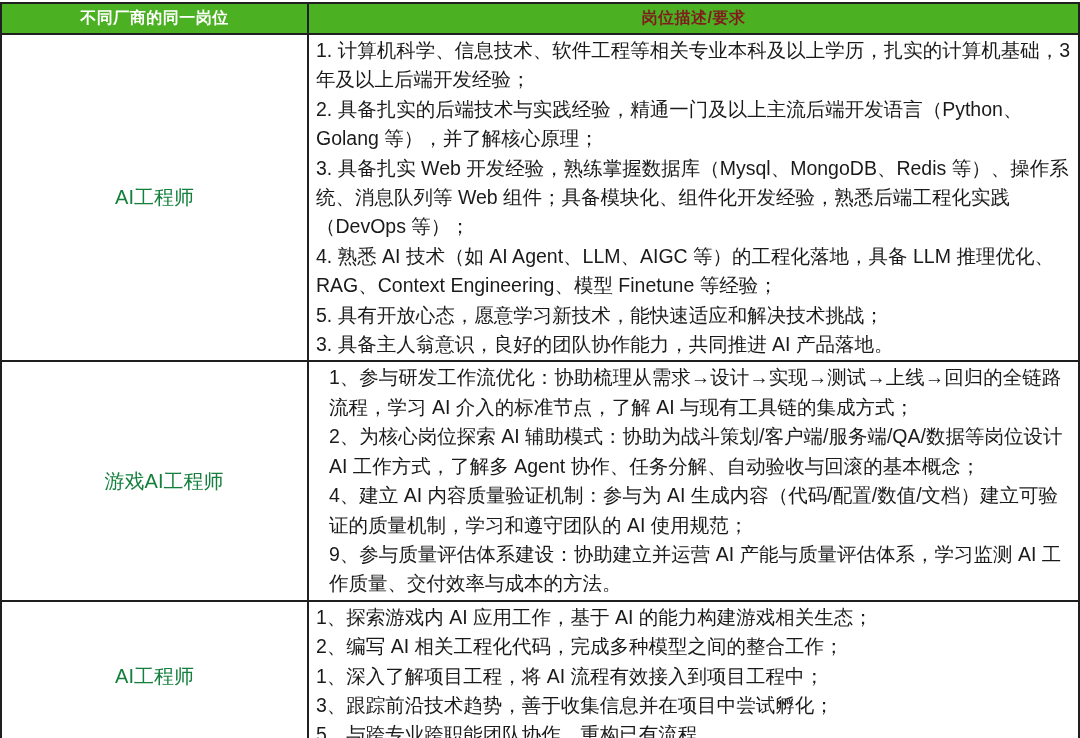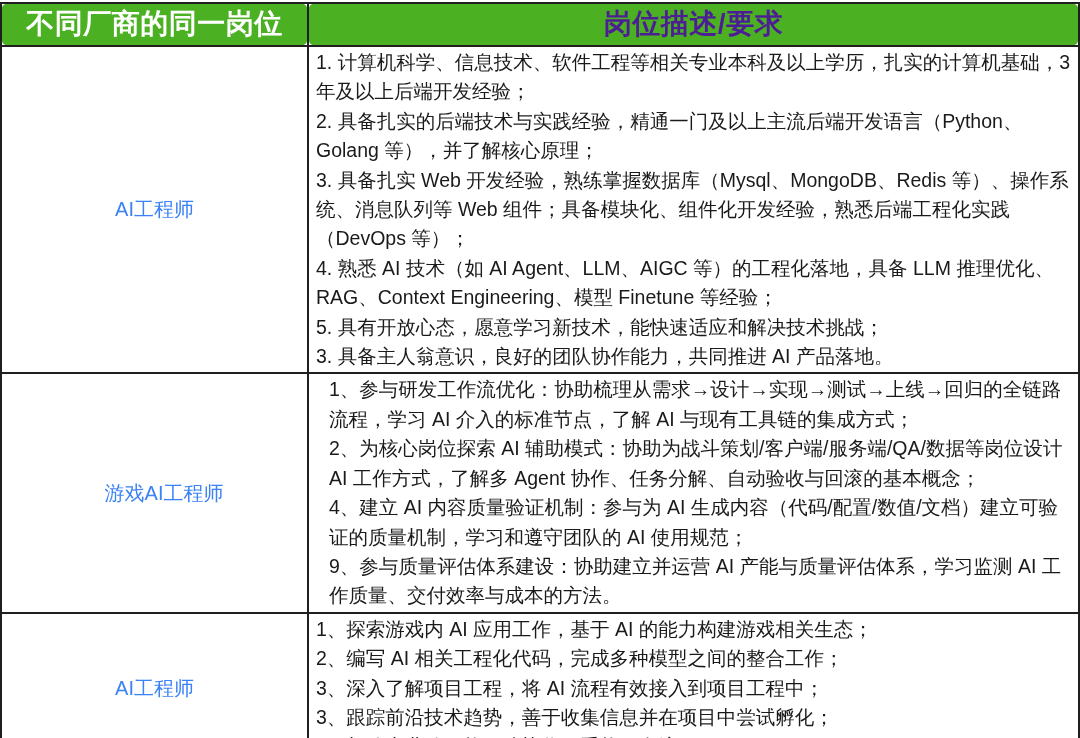--- a/index.html
+++ b/index.html
@@ -28,35 +28,34 @@
     border-bottom: 3px solid #6f6f6f;
   }
   table.job-table th,
   table.job-table td {
     border: 2px solid #1f1f1f;
     box-sizing: border-box;
   }
   th.col-head {
     height: 31px;
     color: #ffffff;
-    font-size: 28px;
+    font-size: 16px;
     font-weight: bold;
     text-align: center;
     vertical-align: middle;
     padding: 1px 0 2px 0;
     letter-spacing: 0.5px;
-    border-radius: 8px;
   }
   col.c-position { width: 307px; }
   col.c-desc     { width: 771px; }
   td.pos-cell {
     text-align: center;
     vertical-align: middle;
     font-size: 20px;
-    color: #3b82f6;
+    color: #15803d;
     background: #ffffff;
   }
   td.desc-cell {
     vertical-align: middle;
     padding: 1px 6px 1px 7px;
     font-size: 19.5px;
     line-height: 29.4px;
     color: #1a1a1a;
     background: #ffffff;
   }
@@ -70,21 +69,21 @@
 
 <div class="page">
   <table class="job-table">
     <colgroup>
       <col class="c-position">
       <col class="c-desc">
     </colgroup>
     <thead>
       <tr>
         <th class="col-head" style="background: rgb(75, 177, 34); color: rgb(255, 255, 255);">不同厂商的同一岗位</th>
-        <th class="col-head" style="background: rgb(75, 177, 34); color: #4c1d95;">岗位描述/要求</th>
+        <th class="col-head" style="background: rgb(75, 177, 34); color: #7f1d1d;">岗位描述/要求</th>
       </tr>
     </thead>
     <tbody>
       <tr class="r1">
         <td class="pos-cell">AI工程师</td>
         <td class="desc-cell">
           <div class="req">1. 计算机科学、信息技术、软件工程等相关专业本科及以上学历，扎实的计算机基础，3 年及以上后端开发经验；</div>
           <div class="req">2. 具备扎实的后端技术与实践经验，精通一门及以上主流后端开发语言（Python、Golang 等），并了解核心原理；</div>
           <div class="req">3. 具备扎实 Web 开发经验，熟练掌握数据库（Mysql、MongoDB、Redis 等）、操作系统、消息队列等 Web 组件；具备模块化、组件化开发经验，熟悉后端工程化实践（DevOps 等）；</div>
           <div class="req">4. 熟悉 AI 技术（如 AI Agent、LLM、AIGC 等）的工程化落地，具备 LLM 推理优化、 RAG、Context Engineering、模型 Finetune 等经验；</div>
@@ -99,20 +98,20 @@
           <div class="req">2、为核心岗位探索 AI 辅助模式：协助为战斗策划/客户端/服务端/QA/数据等岗位设计 AI 工作方式，了解多 Agent 协作、任务分解、自动验收与回滚的基本概念；</div>
           <div class="req">4、建立 AI 内容质量验证机制：参与为 AI 生成内容（代码/配置/数值/文档）建立可验证的质量机制，学习和遵守团队的 AI 使用规范；</div>
           <div class="req">9、参与质量评估体系建设：协助建立并运营 AI 产能与质量评估体系，学习监测 AI 工作质量、交付效率与成本的方法。</div>
         </td>
       </tr>
       <tr class="r3">
         <td class="pos-cell">AI工程师</td>
         <td class="desc-cell">
           <div class="req">1、探索游戏内 AI 应用工作，基于 AI 的能力构建游戏相关生态；</div>
           <div class="req">2、编写 AI 相关工程化代码，完成多种模型之间的整合工作；</div>
-          <div class="req">3、深入了解项目工程，将 AI 流程有效接入到项目工程中；</div>
+          <div class="req">1、深入了解项目工程，将 AI 流程有效接入到项目工程中；</div>
           <div class="req">3、跟踪前沿技术趋势，善于收集信息并在项目中尝试孵化；</div>
           <div class="req">5、与跨专业跨职能团队协作，重构已有流程。</div>
         </td>
       </tr>
     </tbody>
   </table>
 </div>
 
 </body></html>

